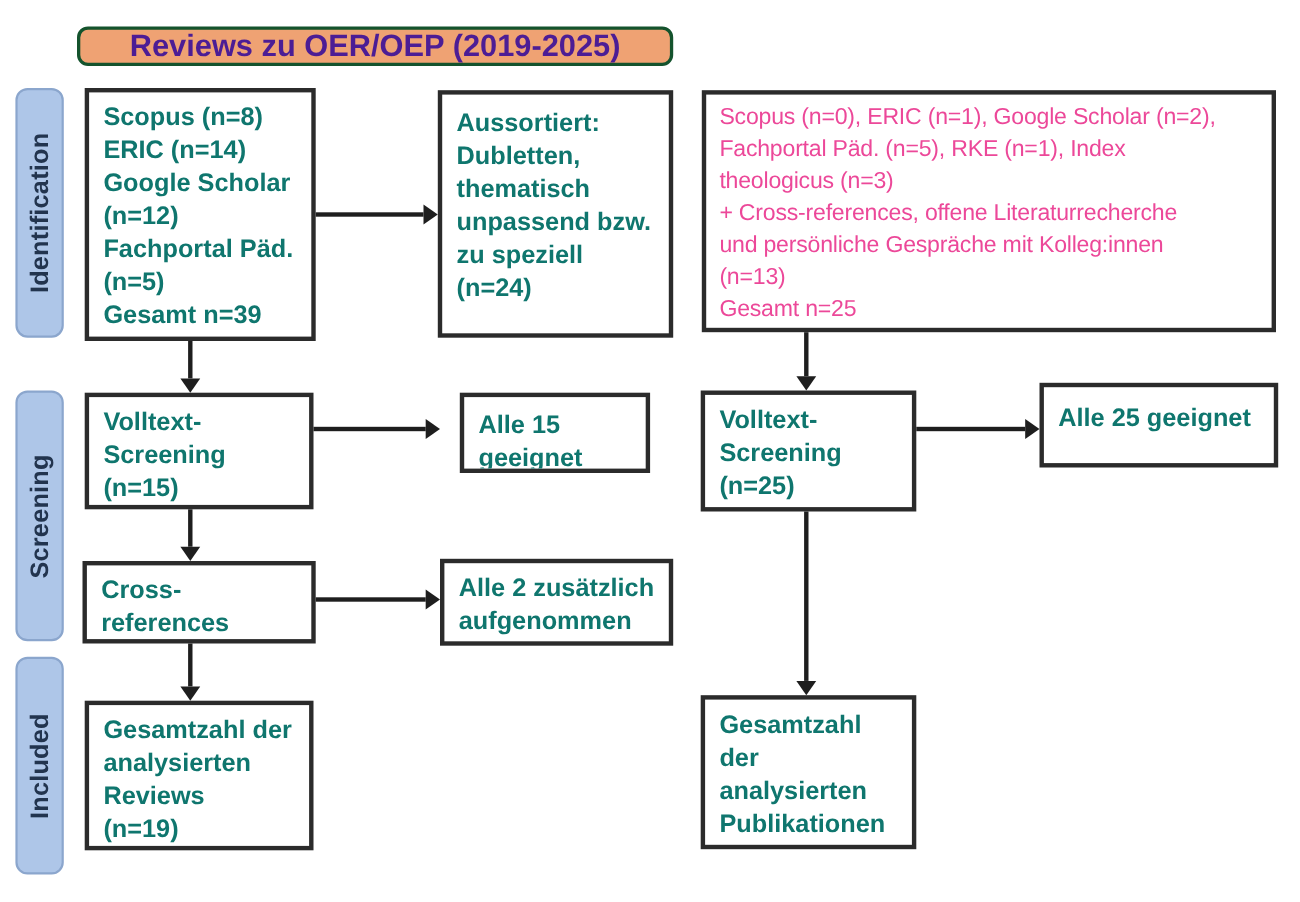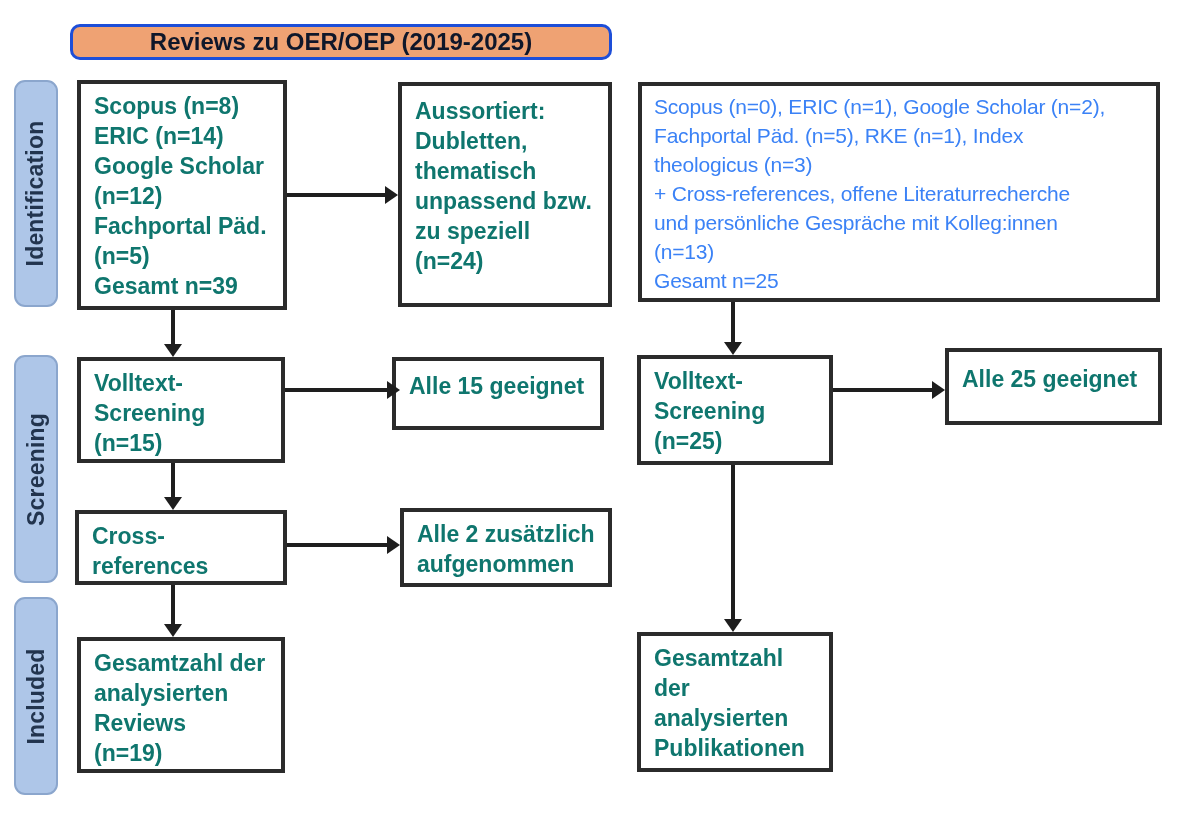--- a/index.html
+++ b/index.html
@@ -9,24 +9,24 @@
     height:820px;
     background:#ffffff;
     font-family:"Liberation Sans", sans-serif;
     overflow:hidden;
   }
   
   .col-header {
     position:absolute;
     box-sizing:border-box;
     background:#efa273;
-    border:3px solid #1d4ed8;
+    border:3px solid #14532d;
     border-radius:10px;
-    color:#0f172a;
-    font-size:24px;
+    color:#4c1d95;
+    font-size:28px;
     font-weight:700;
     display:flex;
     align-items:center;
     justify-content:center;
     text-align:center;
   }
   
   .stage {
     position:absolute;
     box-sizing:border-box;
@@ -58,21 +58,21 @@
     white-space:pre-line;
     padding:7px 8px 4px 13px;
     overflow:hidden;
   }
   .pbox.dense {
     font-size:21px;
     font-weight:400;
     line-height:29px;
     letter-spacing:-0.2px;
     padding:6px 6px 4px 12px;
-    color:#3b82f6;
+    color:#ec4899;
   }
   
   .varrow { position:absolute; width:4px; background:#1e1e1e; }
   .varrow::after {
     content:""; position:absolute; left:-7px; bottom:-13px;
     width:0; height:0;
     border-left:9px solid transparent;
     border-right:9px solid transparent;
     border-top:13px solid #1e1e1e;
   }
@@ -120,21 +120,21 @@
 Fachportal Päd. (n=5), RKE (n=1), Index
 theologicus (n=3)
 + Cross-references, offene Literaturrecherche
 und persönliche Gespräche mit Kolleg:innen
 (n=13)
 Gesamt n=25</div>
 
   <div class="pbox" style="left:77px; top:357px; width:208px; height:106px;">Volltext-
 Screening
 (n=15)</div>
-  <div class="pbox" style="left:392px; top:357px; width:212px; height:73px; padding-top:10px;">Alle 15 geeignet</div>
+  <div class="pbox" style="left:418px; top:357px; width:173px; height:73px; padding-top:10px;">Alle 15 geeignet</div>
   <div class="pbox" style="left:75px; top:510px; width:212px; height:75px;">Cross-references
 (n=7)</div>
   <div class="pbox" style="left:400px; top:508px; width:212px; height:79px;">Alle 2 zusätzlich
 aufgenommen</div>
 
   <div class="pbox" style="left:637px; top:355px; width:196px; height:110px;">Volltext-
 Screening
 (n=25)</div>
   <div class="pbox" style="left:945px; top:348px; width:217px; height:77px; padding-top:12px;">Alle 25 geeignet</div>
 

